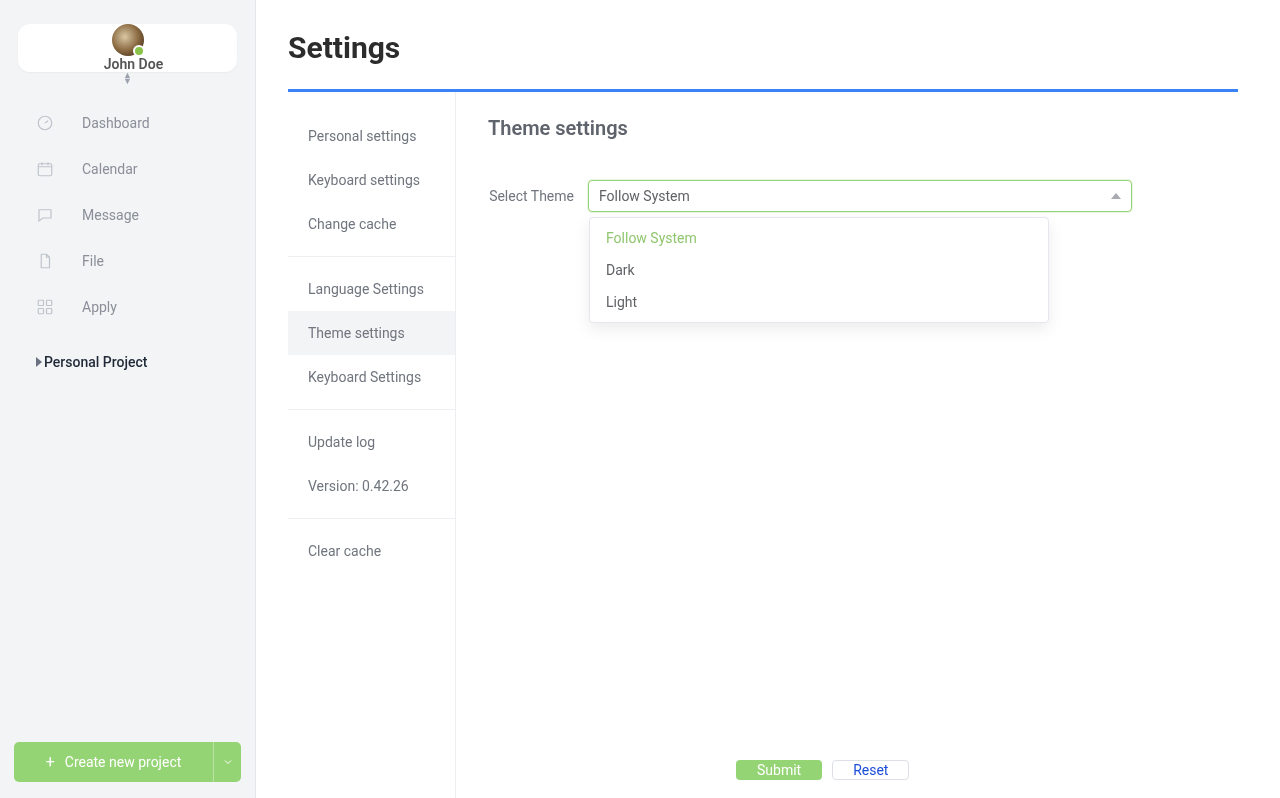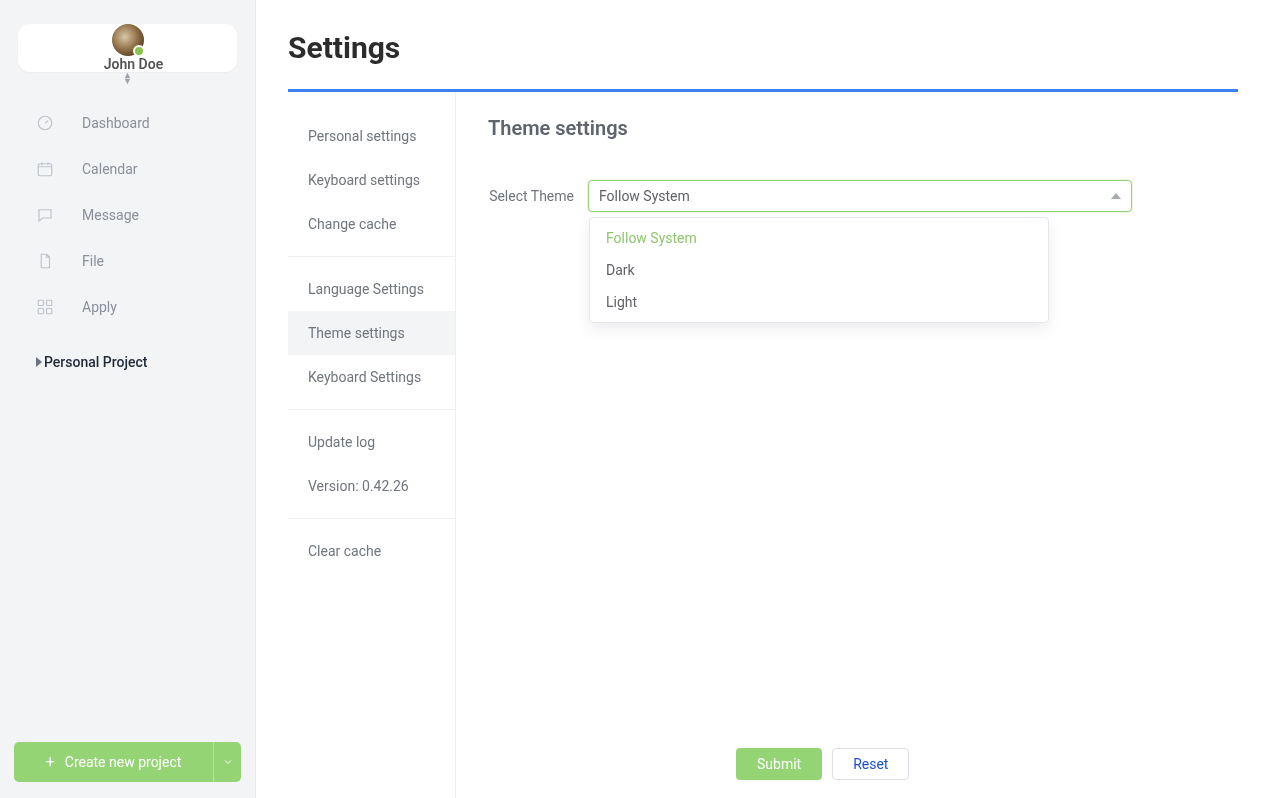--- a/index.html
+++ b/index.html
@@ -236,21 +236,21 @@
     }
     .dropdown .opt.selected { color: #90c66e; }
     .footer-actions {
       position: absolute;
       left: 480px;
       bottom: 18px;
       display: flex;
       gap: 10px;
     }
     .btn {
-      height: 32px;
+      height: 20px;
       padding: 0 20px;
       border-radius: 4px;
       font-size: 14px;
       cursor: pointer;
       display: inline-flex;
       align-items: center;
       justify-content: center;
       border: 1px solid transparent;
     }
     .btn.primary { background: #95d475; color: #fff; }

